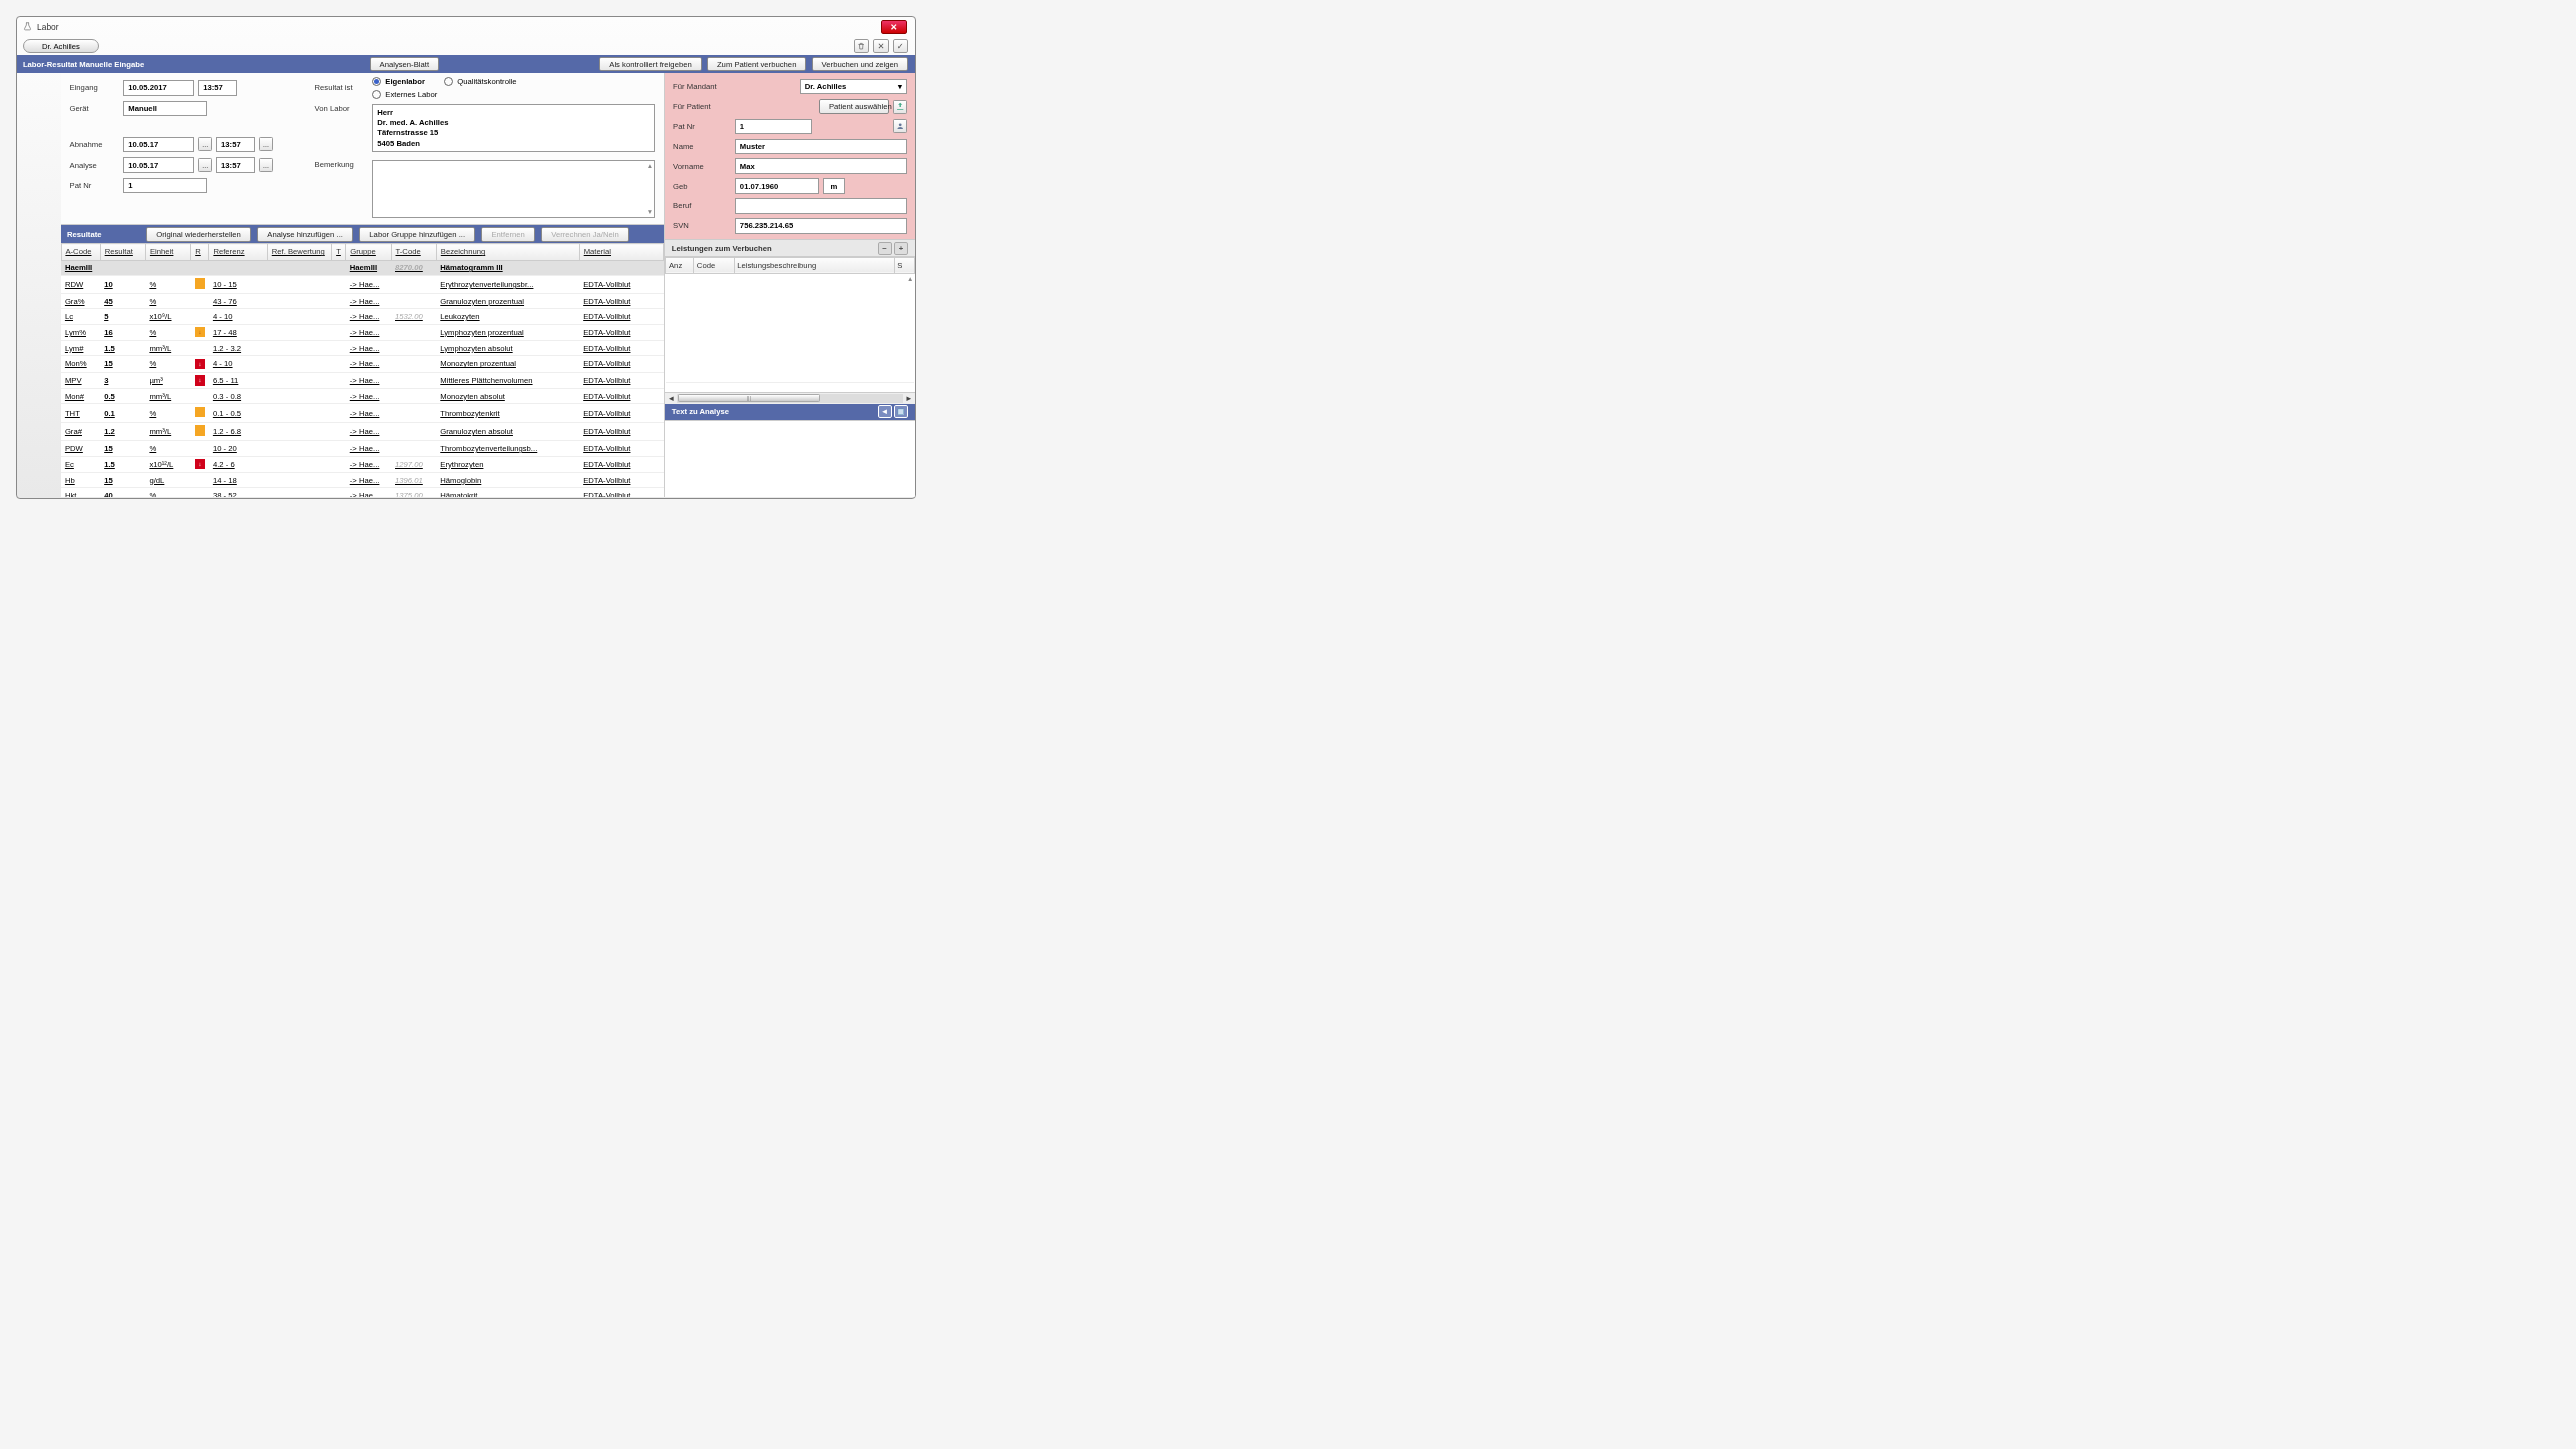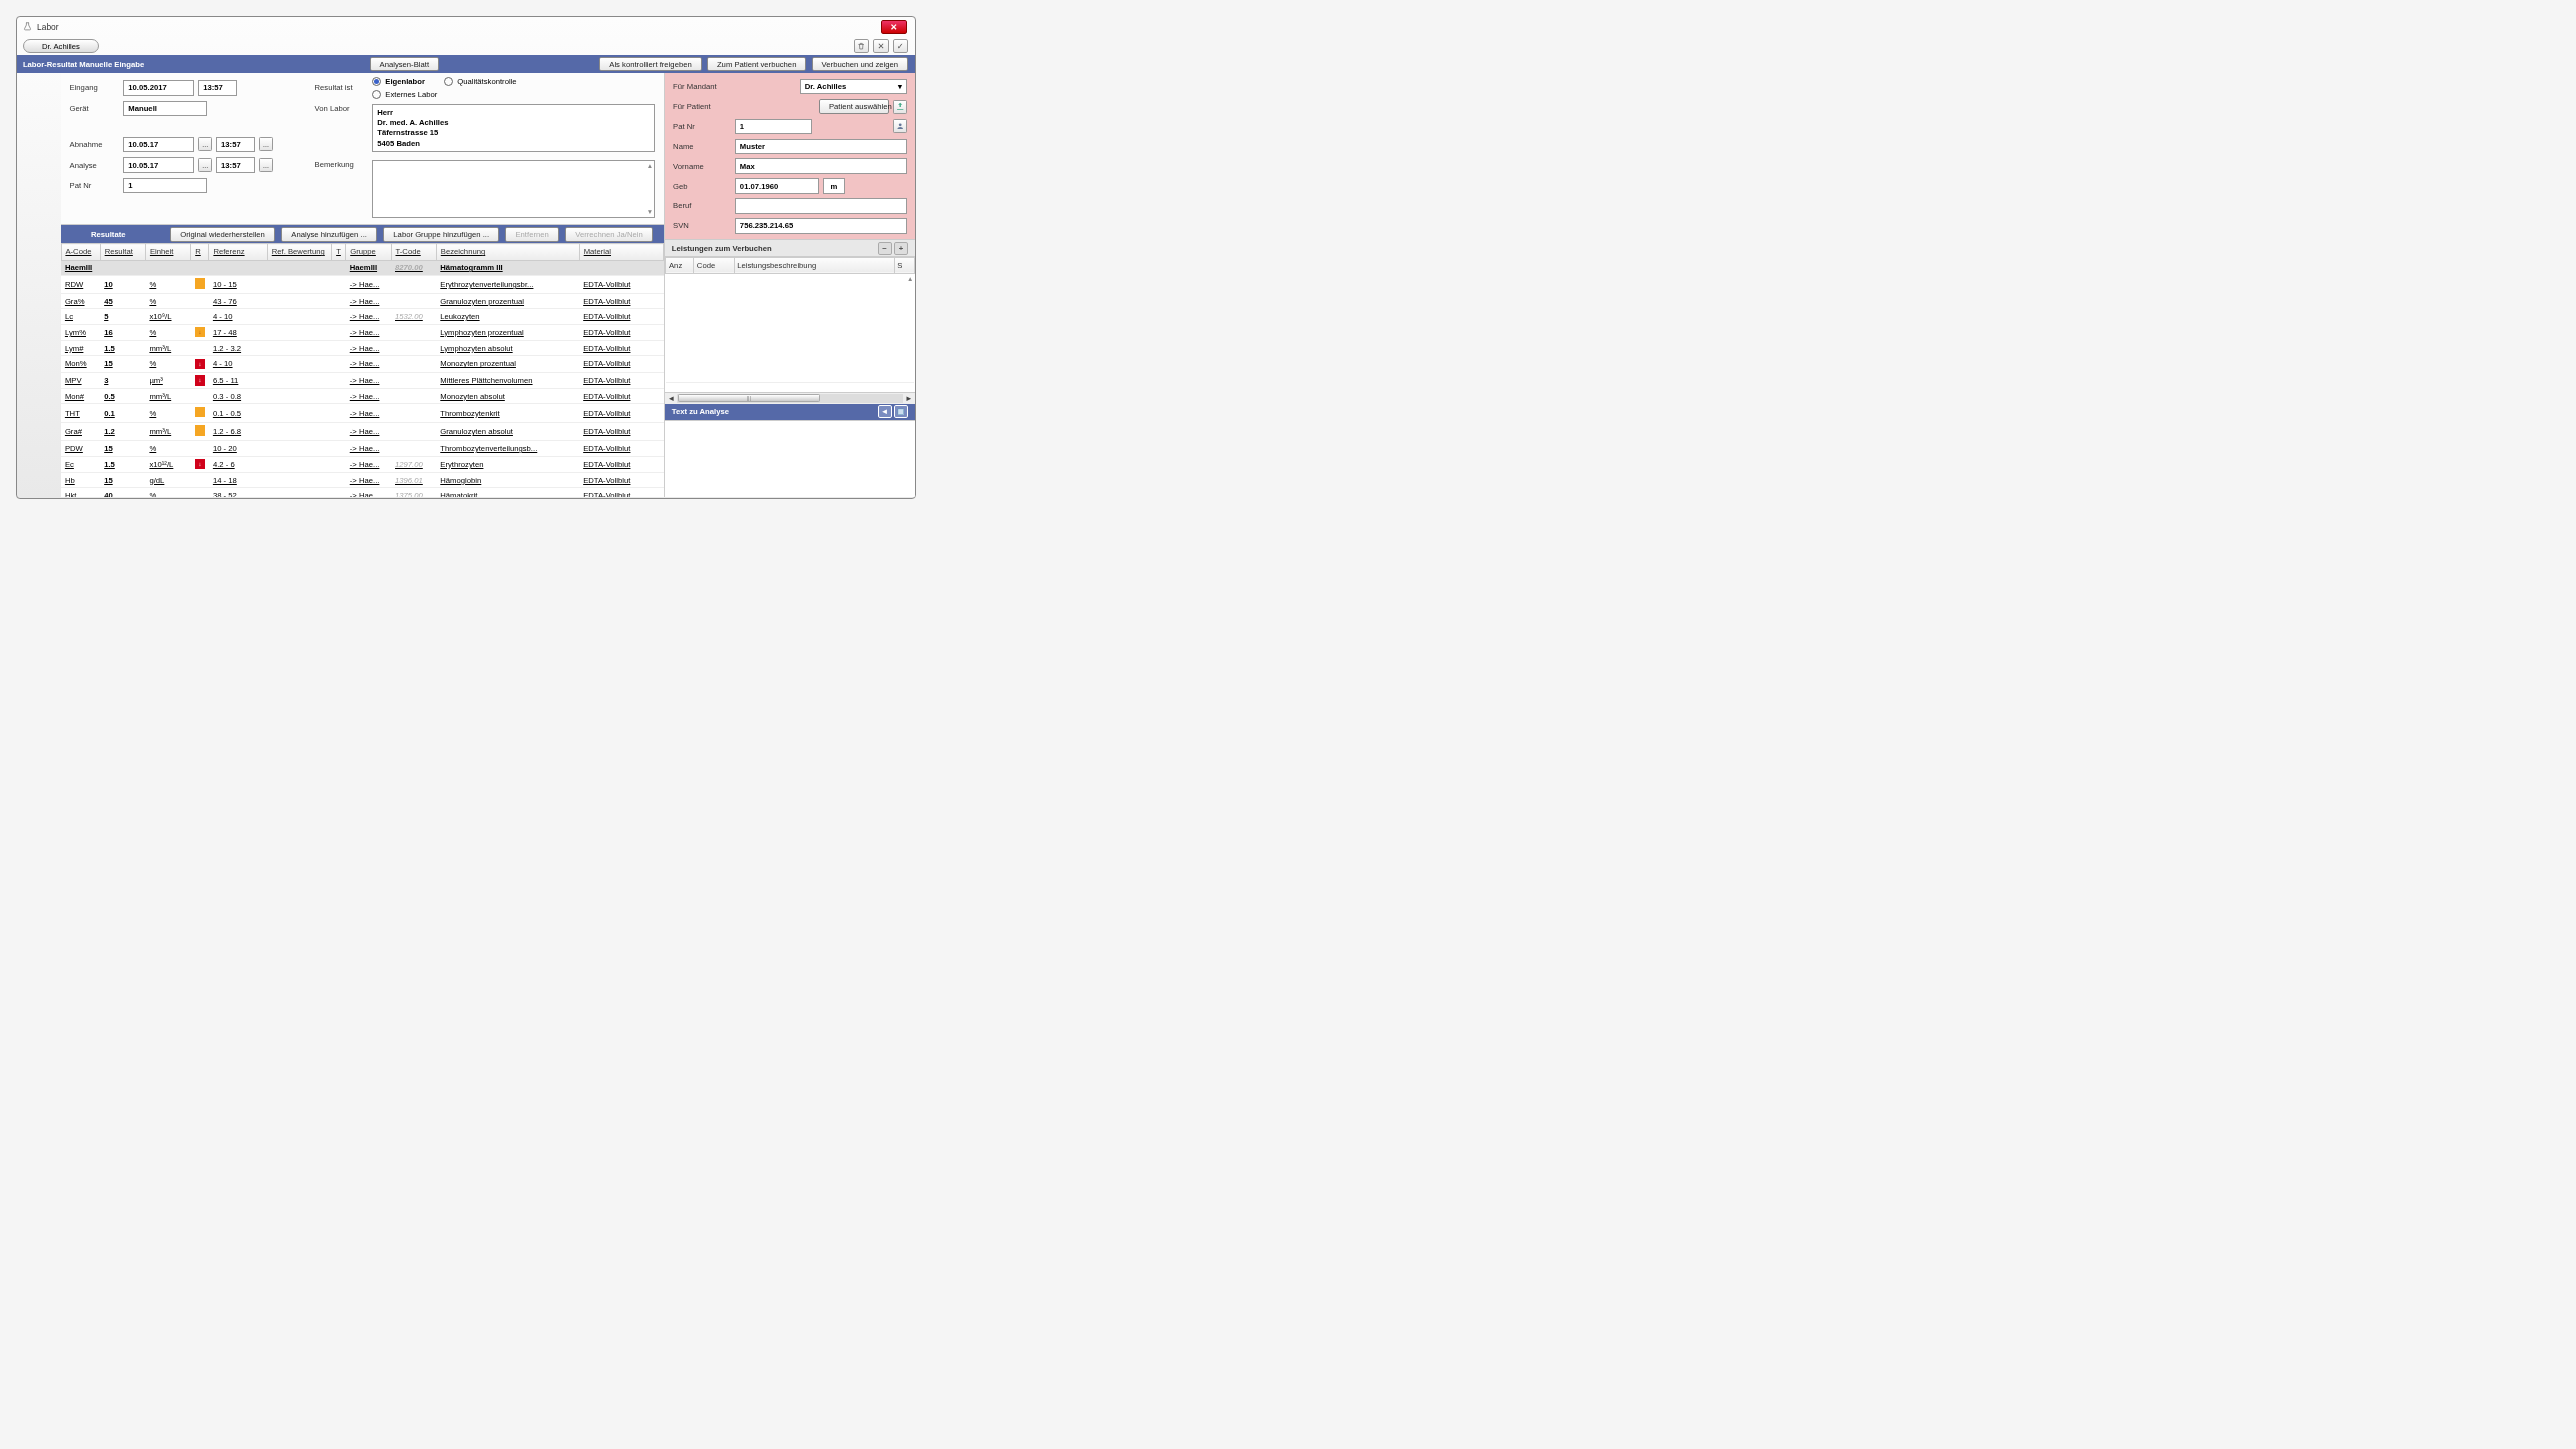--- a/index.html
+++ b/index.html
@@ -31,21 +31,21 @@
 .sq-btn { width:14px; height:14px; border:0.6px solid #999; border-radius:1.3px; background:linear-gradient(#fff,#e5e5e5); display:flex; align-items:center; justify-content:center; font-size:6.4px; }
 .radio-area { display:flex; flex-direction:column; gap:3.9px; }
 .radio-row { display:flex; gap:19.3px; }
 .radio { display:flex; align-items:center; gap:3.9px; }
 .radio .dot { width:9px; height:9px; border:0.6px solid #666; border-radius:50%; display:flex; align-items:center; justify-content:center; }
 .radio.checked .dot::after { content:""; width:5.2px; height:5.2px; background:#3b62c9; border-radius:50%; }
 .radio.checked .lbl { font-weight:bold; }
 .multi { border:0.6px solid #999; background:white; width:283px; height:48px; padding:2.6px 3.9px; font-weight:bold; line-height:1.35; overflow:auto; }
 .bemerk { border:0.6px solid #999; background:white; width:283px; height:58px; }
 .result-hdr { background:#5569a8; color:white; height:18px; display:flex; align-items:center; padding:0 6.4px; gap:6.4px; }
-.result-hdr .title { font-weight:bold;margin-left:24px; }
+.result-hdr .title { font-weight:bold; }
 .tbl-wrap { flex:1; overflow:auto; background:white; position:relative;text-decoration:underline; }
 table.grid { width:100%; border-collapse:collapse; }
 table.grid th { background:linear-gradient(#fdfdfd,#ececec); border:0.6px solid #ccc; padding:3.2px 3.9px; text-align:left; font-weight:normal; color:#333; position:sticky; top:0; }
 table.grid td { border-bottom:0.6px solid #eee; padding:2.6px 3.9px; height:14px; }
 table.grid tr.group td { background:#e0e0e0; font-weight:bold; }
 .r-cell { width:10.3px; height:10.3px; display:inline-block; }
 .r-orange { background:#f5a623; }
 .r-red { background:#d0021b; color:white; font-size:5.8px; text-align:center; line-height:10.3px;}
 .muted { color:#aaa; font-style:italic; }
 .right-form { background:#f2c3c4; padding:5.2px 7.7px; display:flex; flex-direction:column; gap:3.2px; border-bottom:0.6px solid #ccc; }

